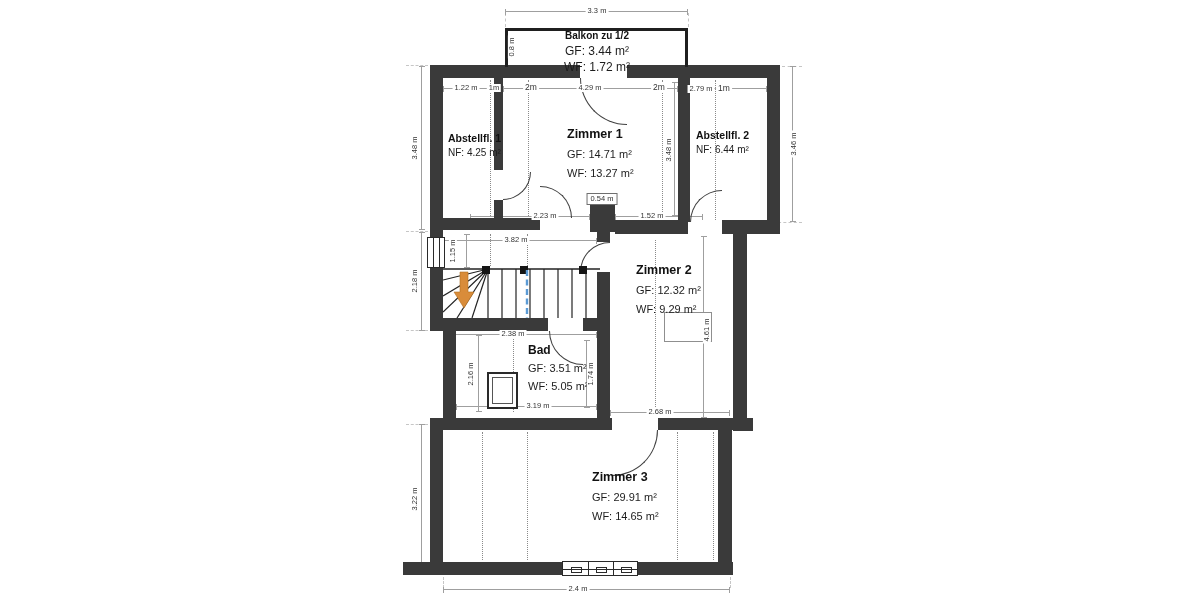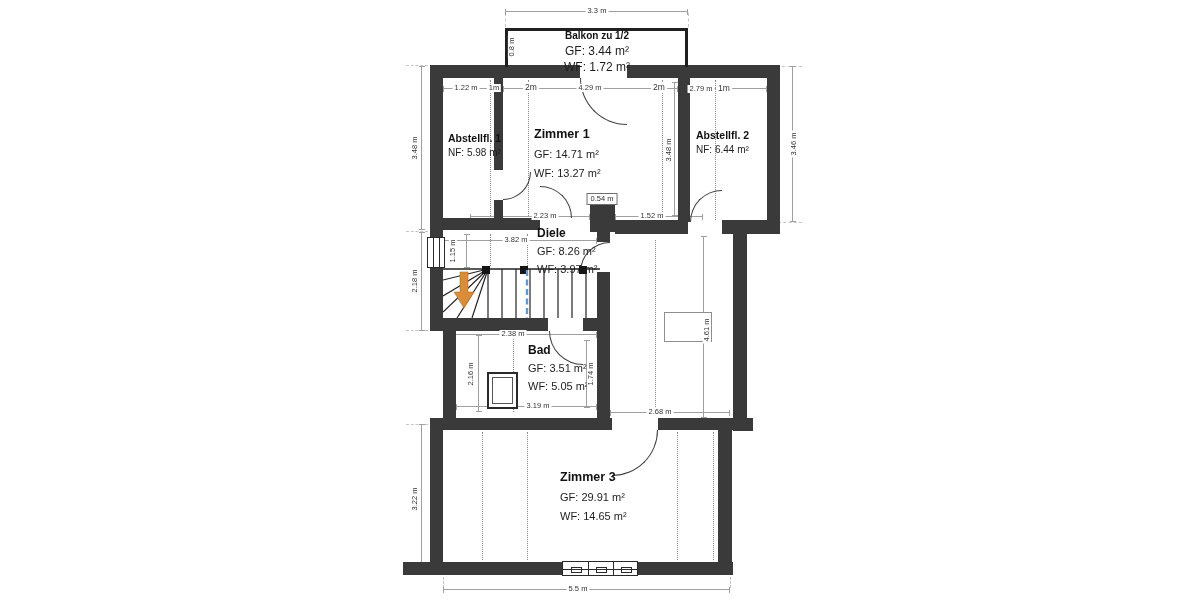--- a/index.html
+++ b/index.html
@@ -166,63 +166,63 @@
     <polygon points="17,6 25,6 25,26 31,26 21,42 11,26 17,26" fill="#d98c3a" stroke="#b06f23" stroke-width="0.6"></polygon>
   </svg>
 
   <div class="room center" style="left:597px;top:29px">
     <div class="rname">Balkon zu 1/2</div>
     <div class="rline">GF: 3.44 m²</div>
     <div class="rline">WF: 1.72 m²</div>
   </div>
   <div class="room sm" style="left:448px;top:131px">
     <div class="rname">Abstellfl. 1</div>
-    <div class="rline">NF: 5.98 m²</div>
-  </div>
-  <div class="room" style="left:534px;top:124px">
+    <div class="rline">NF: 4.25 m²</div>
+  </div>
+  <div class="room" style="left:567px;top:124px">
     <div class="rname">Zimmer 1</div>
     <div class="rline">GF: 14.71 m²</div>
     <div class="rline">WF: 13.27 m²</div>
   </div>
   <div class="room sm" style="left:696px;top:128px">
     <div class="rname">Abstellfl. 2</div>
     <div class="rline">NF: 6.44 m²</div>
   </div>
-  <div class="room" style="left:537px;top:224px;line-height:1.6">
-    <div class="rname" style="font-size:12px">Diele</div>
-    <div class="rline">GF: 8.26 m²</div>
-    <div class="rline">WF: 3.97 m²</div>
+  <div class="room" style="left:636px;top:260px">
+    <div class="rname">Zimmer 2</div>
+    <div class="rline">GF: 12.32 m²</div>
+    <div class="rline">WF: 9.29 m²</div>
   </div>
   <div class="room" style="left:528px;top:341px;line-height:1.6">
     <div class="rname" style="font-size:12px">Bad</div>
     <div class="rline">GF: 3.51 m²</div>
     <div class="rline">WF: 5.05 m²</div>
   </div>
-  <div class="room" style="left:560px;top:467px">
+  <div class="room" style="left:592px;top:467px">
     <div class="rname">Zimmer 3</div>
     <div class="rline">GF: 29.91 m²</div>
     <div class="rline">WF: 14.65 m²</div>
   </div>
 
   <div class="dim" style="left:597px;top:7px">3.3 m</div>
   <div class="dim" style="left:466px;top:84px">1.22 m</div>
   <div class="dim" style="left:494px;top:84px">1m</div>
   <div class="dim" style="left:531px;top:83px;font-size:8.5px">2m</div>
   <div class="dim" style="left:590px;top:84px">4.29 m</div>
   <div class="dim" style="left:659px;top:83px;font-size:8.5px">2m</div>
   <div class="dim" style="left:701px;top:85px">2.79 m</div>
   <div class="dim" style="left:724px;top:84px;font-size:8.5px">1m</div>
   <div class="dim" style="left:545px;top:212px">2.23 m</div>
   <div class="dim boxed" style="left:602px;top:193px">0.54 m</div>
   <div class="dim" style="left:652px;top:212px">1.52 m</div>
   <div class="dim" style="left:516px;top:236px">3.82 m</div>
   <div class="dim" style="left:513px;top:330px">2.38 m</div>
   <div class="dim" style="left:538px;top:402px">3.19 m</div>
   <div class="dim" style="left:660px;top:408px">2.68 m</div>
-  <div class="dim" style="left:578px;top:585px">5.5 m</div>
+  <div class="dim" style="left:578px;top:585px">2.4 m</div>
 
   <div class="vdim" style="left:512px;top:47px">0.8 m</div>
   <div class="vdim" style="left:415px;top:148px">3.48 m</div>
   <div class="vdim" style="left:669px;top:150px">3.48 m</div>
   <div class="vdim" style="left:794px;top:144px">3.46 m</div>
   <div class="vdim" style="left:453px;top:251px">1.15 m</div>
   <div class="vdim" style="left:415px;top:281px">2.18 m</div>
   <div class="vdim" style="left:471px;top:374px">2.16 m</div>
   <div class="vdim" style="left:591px;top:374px">1.74 m</div>
   <div class="vdim" style="left:707px;top:330px">4.61 m</div>

